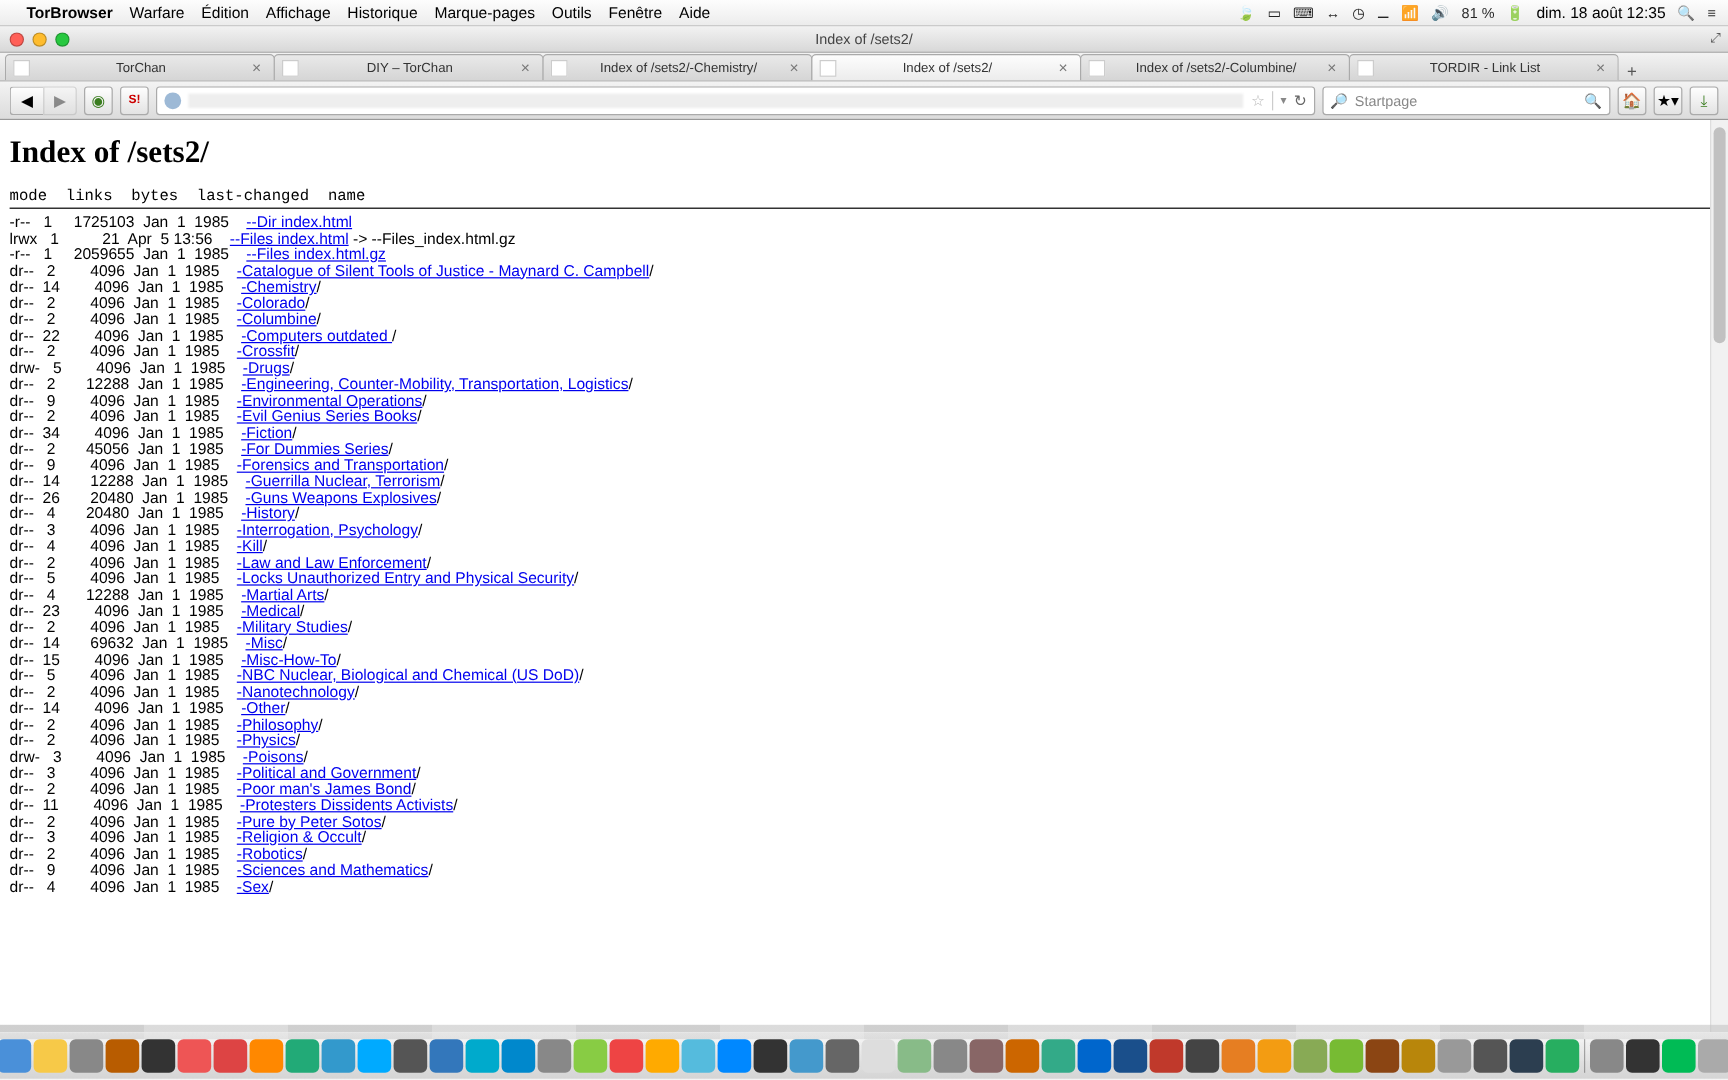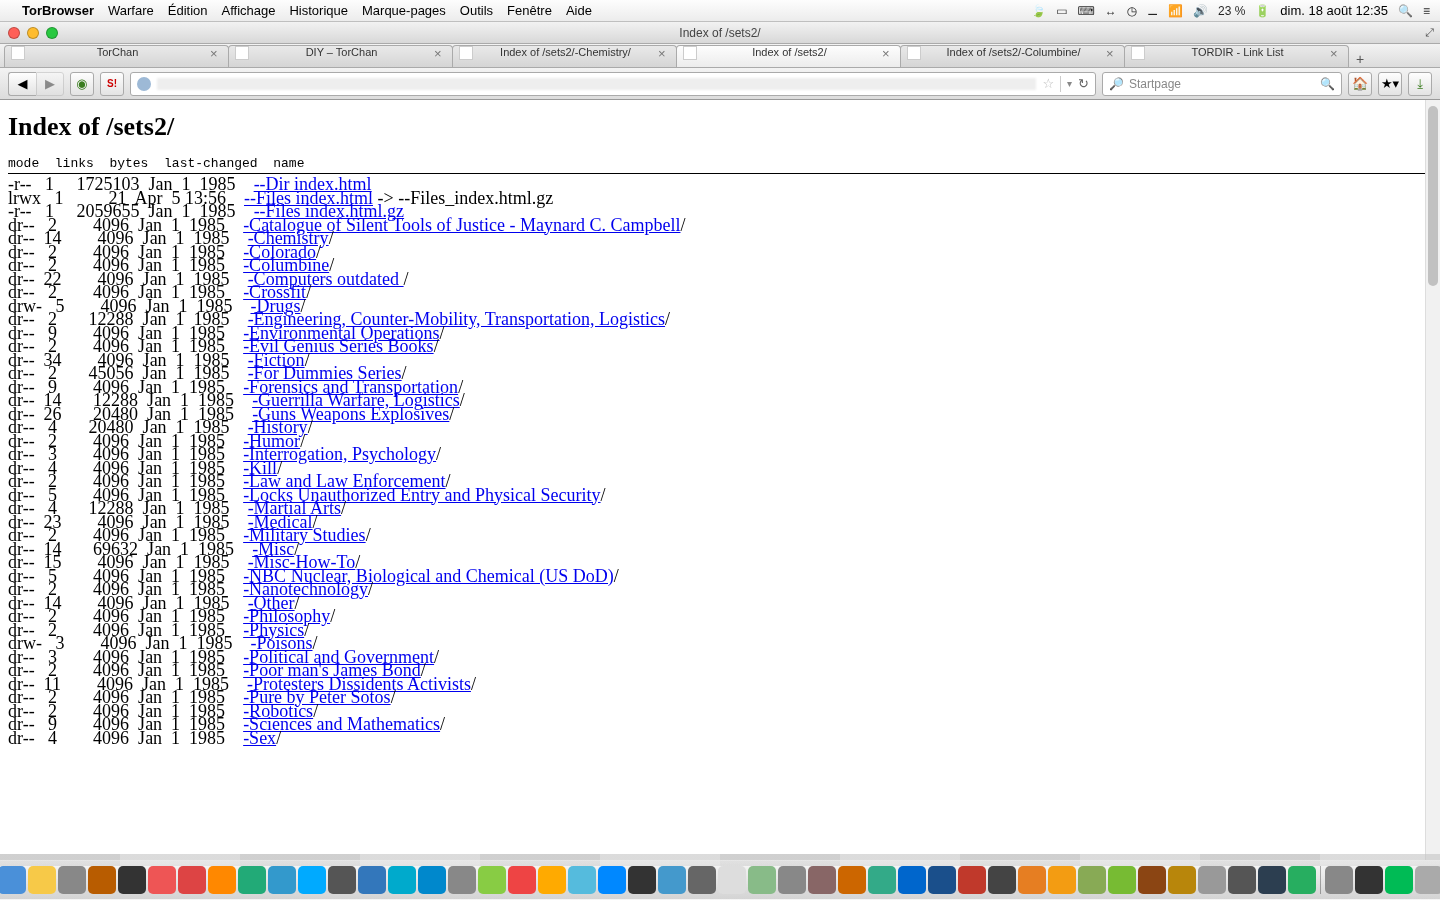--- a/index.html
+++ b/index.html
@@ -65,21 +65,21 @@
   height:22px;
   min-width:200px;
   flex:1;
   max-width:225px;
   background:linear-gradient(#e9e9e9,#d5d5d5);
   border:1px solid #aaa;
   border-bottom:none;
   border-radius:4px 4px 0 0;
   margin-right:-1px;
   display:flex;
-  align-items:flex-start;
+  align-items:center;
   padding:0 6px;
   font-size:11px;
   color:#333;
   gap:5px;
   position:relative;
 }
 .tab.active { background:linear-gradient(#fdfdfd,#ececec); z-index:2; }
 .tab .favicon { width:14px; height:14px; border:1px solid #ccc; background:#fff; font-size:9px; text-align:center; line-height:12px; flex:0 0 14px;}
 .tab .label { flex:1; overflow:hidden; text-overflow:ellipsis; white-space:nowrap; text-align:center;}
 .tab .close { font-size:13px; color:#777; flex:0 0 12px; }
@@ -147,22 +147,22 @@
   margin: 4px 0 14px 0;
 }
 .listing-head {
   font-family: "Courier New", monospace;
   font-size: 13px;
   white-space: pre;
   margin-bottom:2px;
 }
 .content hr { border:none; border-top:1px solid #000; margin: 2px 0 4px 0; }
 .listing {
-  font-family: Liberation Serif, serif;
-  font-size: 18px;
+  font-family: Liberation Sans, sans-serif;
+  font-size: 13px;
   line-height: 13.5px;
 }
 .row { white-space: pre; }
 .row a { color: #0000ee; text-decoration: underline; }
 
 .vscroll {
   position:absolute; right:0; top:0; bottom:0;
   width:15px; background:#f1f1f1; border-left:1px solid #ddd;
 }
 .vthumb {
@@ -215,21 +215,21 @@
   <span class="menu-item">Aide</span>
   <div class="menubar-right">
     <span class="mi">🍃</span>
     <span class="mi">▭</span>
     <span class="mi">⌨</span>
     <span class="mi">↔</span>
     <span class="mi">◷</span>
     <span class="mi">⚊</span>
     <span class="mi">📶</span>
     <span class="mi">🔊</span>
-    <span class="mi">23 %</span>
+    <span class="mi">81 %</span>
     <span class="mi">🔋</span>
     <span class="clock">dim. 18 août  12:35</span>
     <span class="mi">🔍</span>
     <span class="mi">≡</span>
   </div>
 </div>
 
 <div class="window">
   <div class="titlebar">
     <div class="traffic">
@@ -315,43 +315,43 @@
         <div class="row">dr--   2        4096  Jan  1  1985    <a href="#">-Columbine</a>/</div>
         <div class="row">dr--  22        4096  Jan  1  1985    <a href="#">-Computers outdated </a>/</div>
         <div class="row">dr--   2        4096  Jan  1  1985    <a href="#">-Crossfit</a>/</div>
         <div class="row">drw-   5        4096  Jan  1  1985    <a href="#">-Drugs</a>/</div>
         <div class="row">dr--   2       12288  Jan  1  1985    <a href="#">-Engineering, Counter-Mobility, Transportation, Logistics</a>/</div>
         <div class="row">dr--   9        4096  Jan  1  1985    <a href="#">-Environmental Operations</a>/</div>
         <div class="row">dr--   2        4096  Jan  1  1985    <a href="#">-Evil Genius Series Books</a>/</div>
         <div class="row">dr--  34        4096  Jan  1  1985    <a href="#">-Fiction</a>/</div>
         <div class="row">dr--   2       45056  Jan  1  1985    <a href="#">-For Dummies Series</a>/</div>
         <div class="row">dr--   9        4096  Jan  1  1985    <a href="#">-Forensics and Transportation</a>/</div>
-        <div class="row">dr--  14       12288  Jan  1  1985    <a href="#">-Guerrilla Warfare, Logistics</a>/</div>
+        <div class="row">dr--  14       12288  Jan  1  1985    <a href="#">-Guerrilla Nuclear, Terrorism</a>/</div>
         <div class="row">dr--  26       20480  Jan  1  1985    <a href="#">-Guns Weapons Explosives</a>/</div>
         <div class="row">dr--   4       20480  Jan  1  1985    <a href="#">-History</a>/</div>
-        <div class="row">dr--   2        4096  Jan  1  1985    <a href="#">-Humor</a>/</div>
         <div class="row">dr--   3        4096  Jan  1  1985    <a href="#">-Interrogation, Psychology</a>/</div>
         <div class="row">dr--   4        4096  Jan  1  1985    <a href="#">-Kill</a>/</div>
         <div class="row">dr--   2        4096  Jan  1  1985    <a href="#">-Law and Law Enforcement</a>/</div>
         <div class="row">dr--   5        4096  Jan  1  1985    <a href="#">-Locks Unauthorized Entry and Physical Security</a>/</div>
         <div class="row">dr--   4       12288  Jan  1  1985    <a href="#">-Martial Arts</a>/</div>
         <div class="row">dr--  23        4096  Jan  1  1985    <a href="#">-Medical</a>/</div>
         <div class="row">dr--   2        4096  Jan  1  1985    <a href="#">-Military Studies</a>/</div>
         <div class="row">dr--  14       69632  Jan  1  1985    <a href="#">-Misc</a>/</div>
         <div class="row">dr--  15        4096  Jan  1  1985    <a href="#">-Misc-How-To</a>/</div>
         <div class="row">dr--   5        4096  Jan  1  1985    <a href="#">-NBC Nuclear, Biological and Chemical (US DoD)</a>/</div>
         <div class="row">dr--   2        4096  Jan  1  1985    <a href="#">-Nanotechnology</a>/</div>
         <div class="row">dr--  14        4096  Jan  1  1985    <a href="#">-Other</a>/</div>
         <div class="row">dr--   2        4096  Jan  1  1985    <a href="#">-Philosophy</a>/</div>
         <div class="row">dr--   2        4096  Jan  1  1985    <a href="#">-Physics</a>/</div>
         <div class="row">drw-   3        4096  Jan  1  1985    <a href="#">-Poisons</a>/</div>
         <div class="row">dr--   3        4096  Jan  1  1985    <a href="#">-Political and Government</a>/</div>
         <div class="row">dr--   2        4096  Jan  1  1985    <a href="#">-Poor man's James Bond</a>/</div>
         <div class="row">dr--  11        4096  Jan  1  1985    <a href="#">-Protesters Dissidents Activists</a>/</div>
         <div class="row">dr--   2        4096  Jan  1  1985    <a href="#">-Pure by Peter Sotos</a>/</div>
+        <div class="row">dr--   3        4096  Jan  1  1985    <a href="#">-Religion &amp; Occult</a>/</div>
         <div class="row">dr--   2        4096  Jan  1  1985    <a href="#">-Robotics</a>/</div>
         <div class="row">dr--   9        4096  Jan  1  1985    <a href="#">-Sciences and Mathematics</a>/</div>
         <div class="row">dr--   4        4096  Jan  1  1985    <a href="#">-Sex</a>/</div>
       </div>
     <div class="vscroll">
       <div class="vthumb"></div>
     </div>
   </div>
 </div>
 

